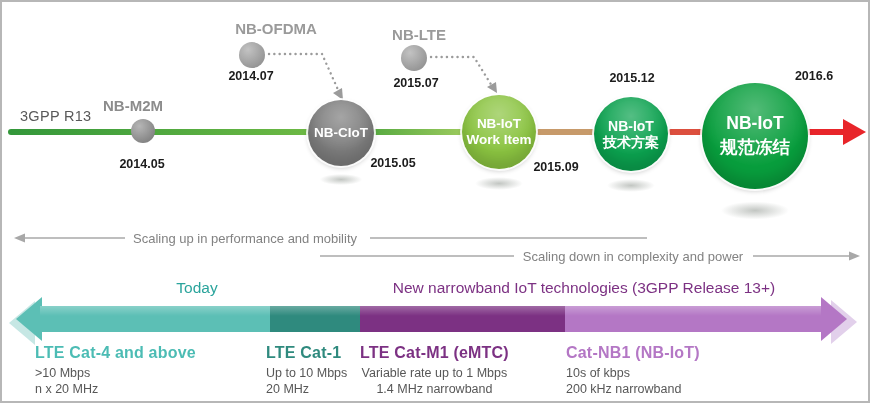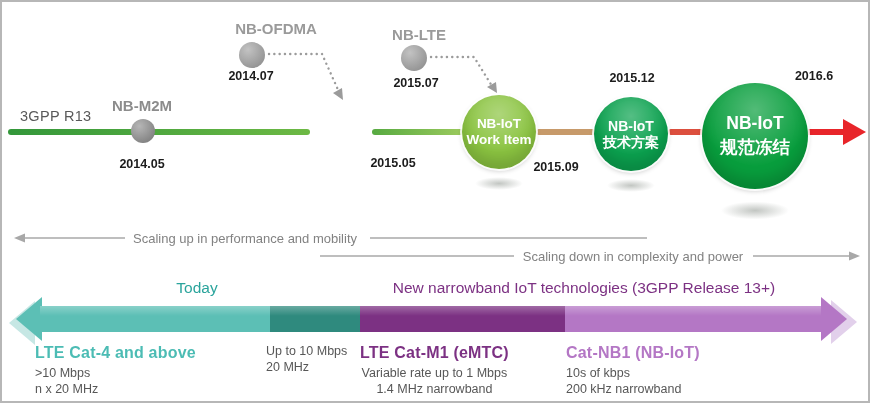--- a/index.html
+++ b/index.html
@@ -35,21 +35,21 @@
     background:radial-gradient(ellipse closest-side, rgba(95,105,95,.38), rgba(95,105,95,0) 85%);
   }
   .node-ciot{left:306px;top:98px;width:66px;height:66px;font-size:13.5px;}
   .node-work{left:460px;top:93px;width:74px;height:74px;font-size:13.5px;}
   .node-tech{left:592px;top:95px;width:74px;height:74px;font-size:14px;}
   .node-freeze{left:700px;top:81px;width:106px;height:106px;font-size:17.5px;line-height:1.35;}
 
   .branch-label{font-size:15px;font-weight:bold;color:#9a9a9a;}
   .lbl-ofdma{left:274px;top:18px;}
   .lbl-lte{left:417px;top:24px;}
-  .lbl-m2m{left:140px;top:95px;color:#8c8c8c;}
+  .lbl-m2m{left:131px;top:95px;color:#8c8c8c;}
 
   .date{font-size:12.5px;font-weight:bold;color:#1c1c1c;}
   .d-1405{left:140px;top:155px;}
   .d-1407{left:249px;top:67px;}
   .d-1505{left:391px;top:154px;}
   .d-1507{left:414px;top:74px;}
   .d-1509{left:554px;top:158px;}
   .d-1512{left:630px;top:69px;}
   .d-166{left:812px;top:67px;}
 
@@ -118,20 +118,23 @@
       <polygon points="858,254 847,249.5 847,258.5" fill="#a8a8a8"></polygon>
     </g>
   </svg>
 
   <span class="abs era">3GPP R13</span>
 
   <div class="abs dot dot-m2m" style="background-color: rgb(143, 143, 143);"></div>
   <div class="abs dot dot-ofdma" style="background-color: rgb(162, 162, 162);"></div>
   <div class="abs dot dot-lte" style="background-color: rgb(162, 162, 162);"></div>
 
+  <div class="abs node node-ciot" style="background-color: rgb(126, 126, 126);">
+    <span>NB-CIoT</span>
+  </div>
   <div class="abs node node-work" style="background-color: rgb(139, 196, 65);">
     <span>NB-IoT</span>
     <span>Work Item</span>
   </div>
   <div class="abs node node-tech" style="background-color: rgb(11, 162, 79);">
     <span>NB-IoT</span>
     <span>技术方案</span>
   </div>
   <div class="abs node node-freeze" style="background-color: rgb(8, 158, 61);">
     <span>NB-IoT</span>
@@ -164,20 +167,21 @@
   <div class="abs band-seg bs-3" style="background-color: rgb(180, 119, 197);"></div>
   <div class="abs ba-right-pale"></div>
   <div class="abs band-arrow ba-right" style="background-color: rgb(180, 119, 197);"></div>
 
   <div class="abs seg-group g0">
     <h3>LTE Cat-4 and above</h3>
     <p>&gt;10 Mbps</p>
     <p>n x 20 MHz</p>
   </div>
   <div class="abs seg-group g1">
+    <h3>LTE Cat-1</h3>
     <p>Up to 10 Mbps</p>
     <p>20 MHz</p>
   </div>
   <div class="abs seg-group g2">
     <h3>LTE Cat-M1 (eMTC)</h3>
     <p>Variable rate up to 1 Mbps</p>
     <p>1.4 MHz narrowband</p>
   </div>
   <div class="abs seg-group g3">
     <h3>Cat-NB1 (NB-IoT)</h3>

